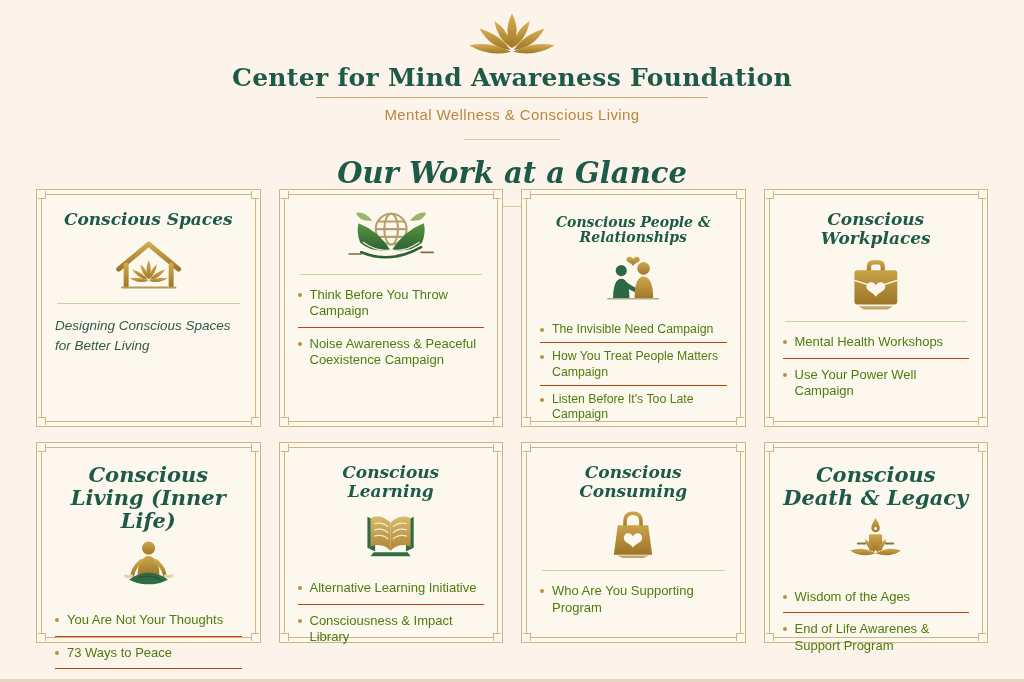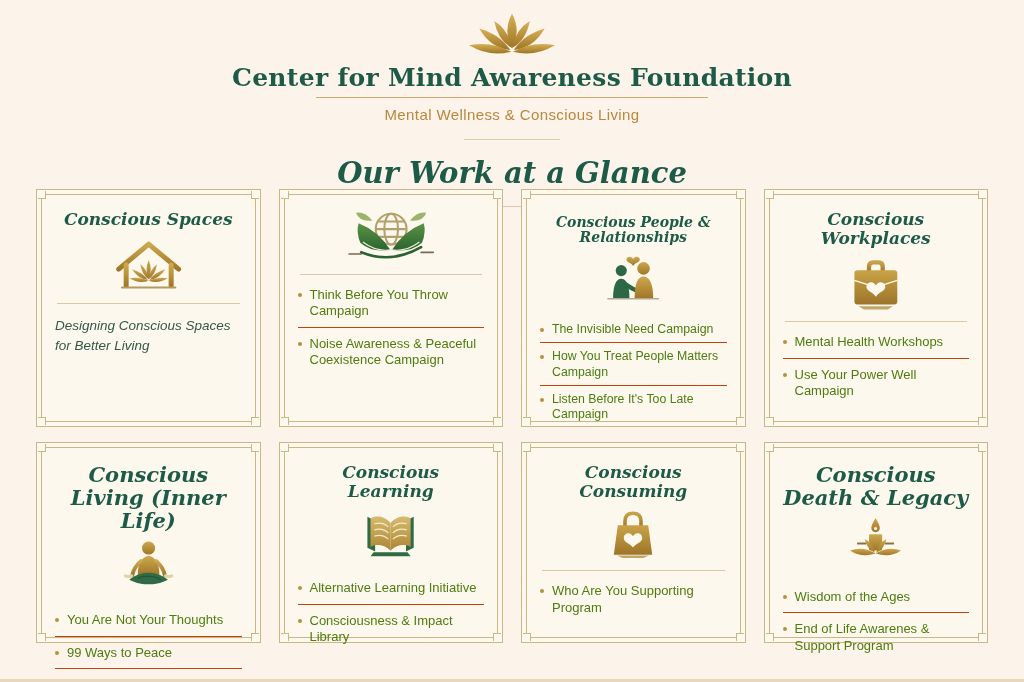--- a/index.html
+++ b/index.html
@@ -298,21 +298,21 @@
           </svg>
         </div>
         <div class="icon-divider"></div>
         <ul class="card-list">
           <li>
               <span class="dot"></span>
               <span>You Are Not Your Thoughts</span>
             </li>
           <li>
               <span class="dot"></span>
-              <span>99 Ways to Peace</span>
+              <span>73 Ways to Peace</span>
             </li>
           <li>
               <span class="dot"></span>
               <span>Safety Buddy Program</span>
             </li>
         </ul>
       </div>
     </div>
 
     <div class="card">

